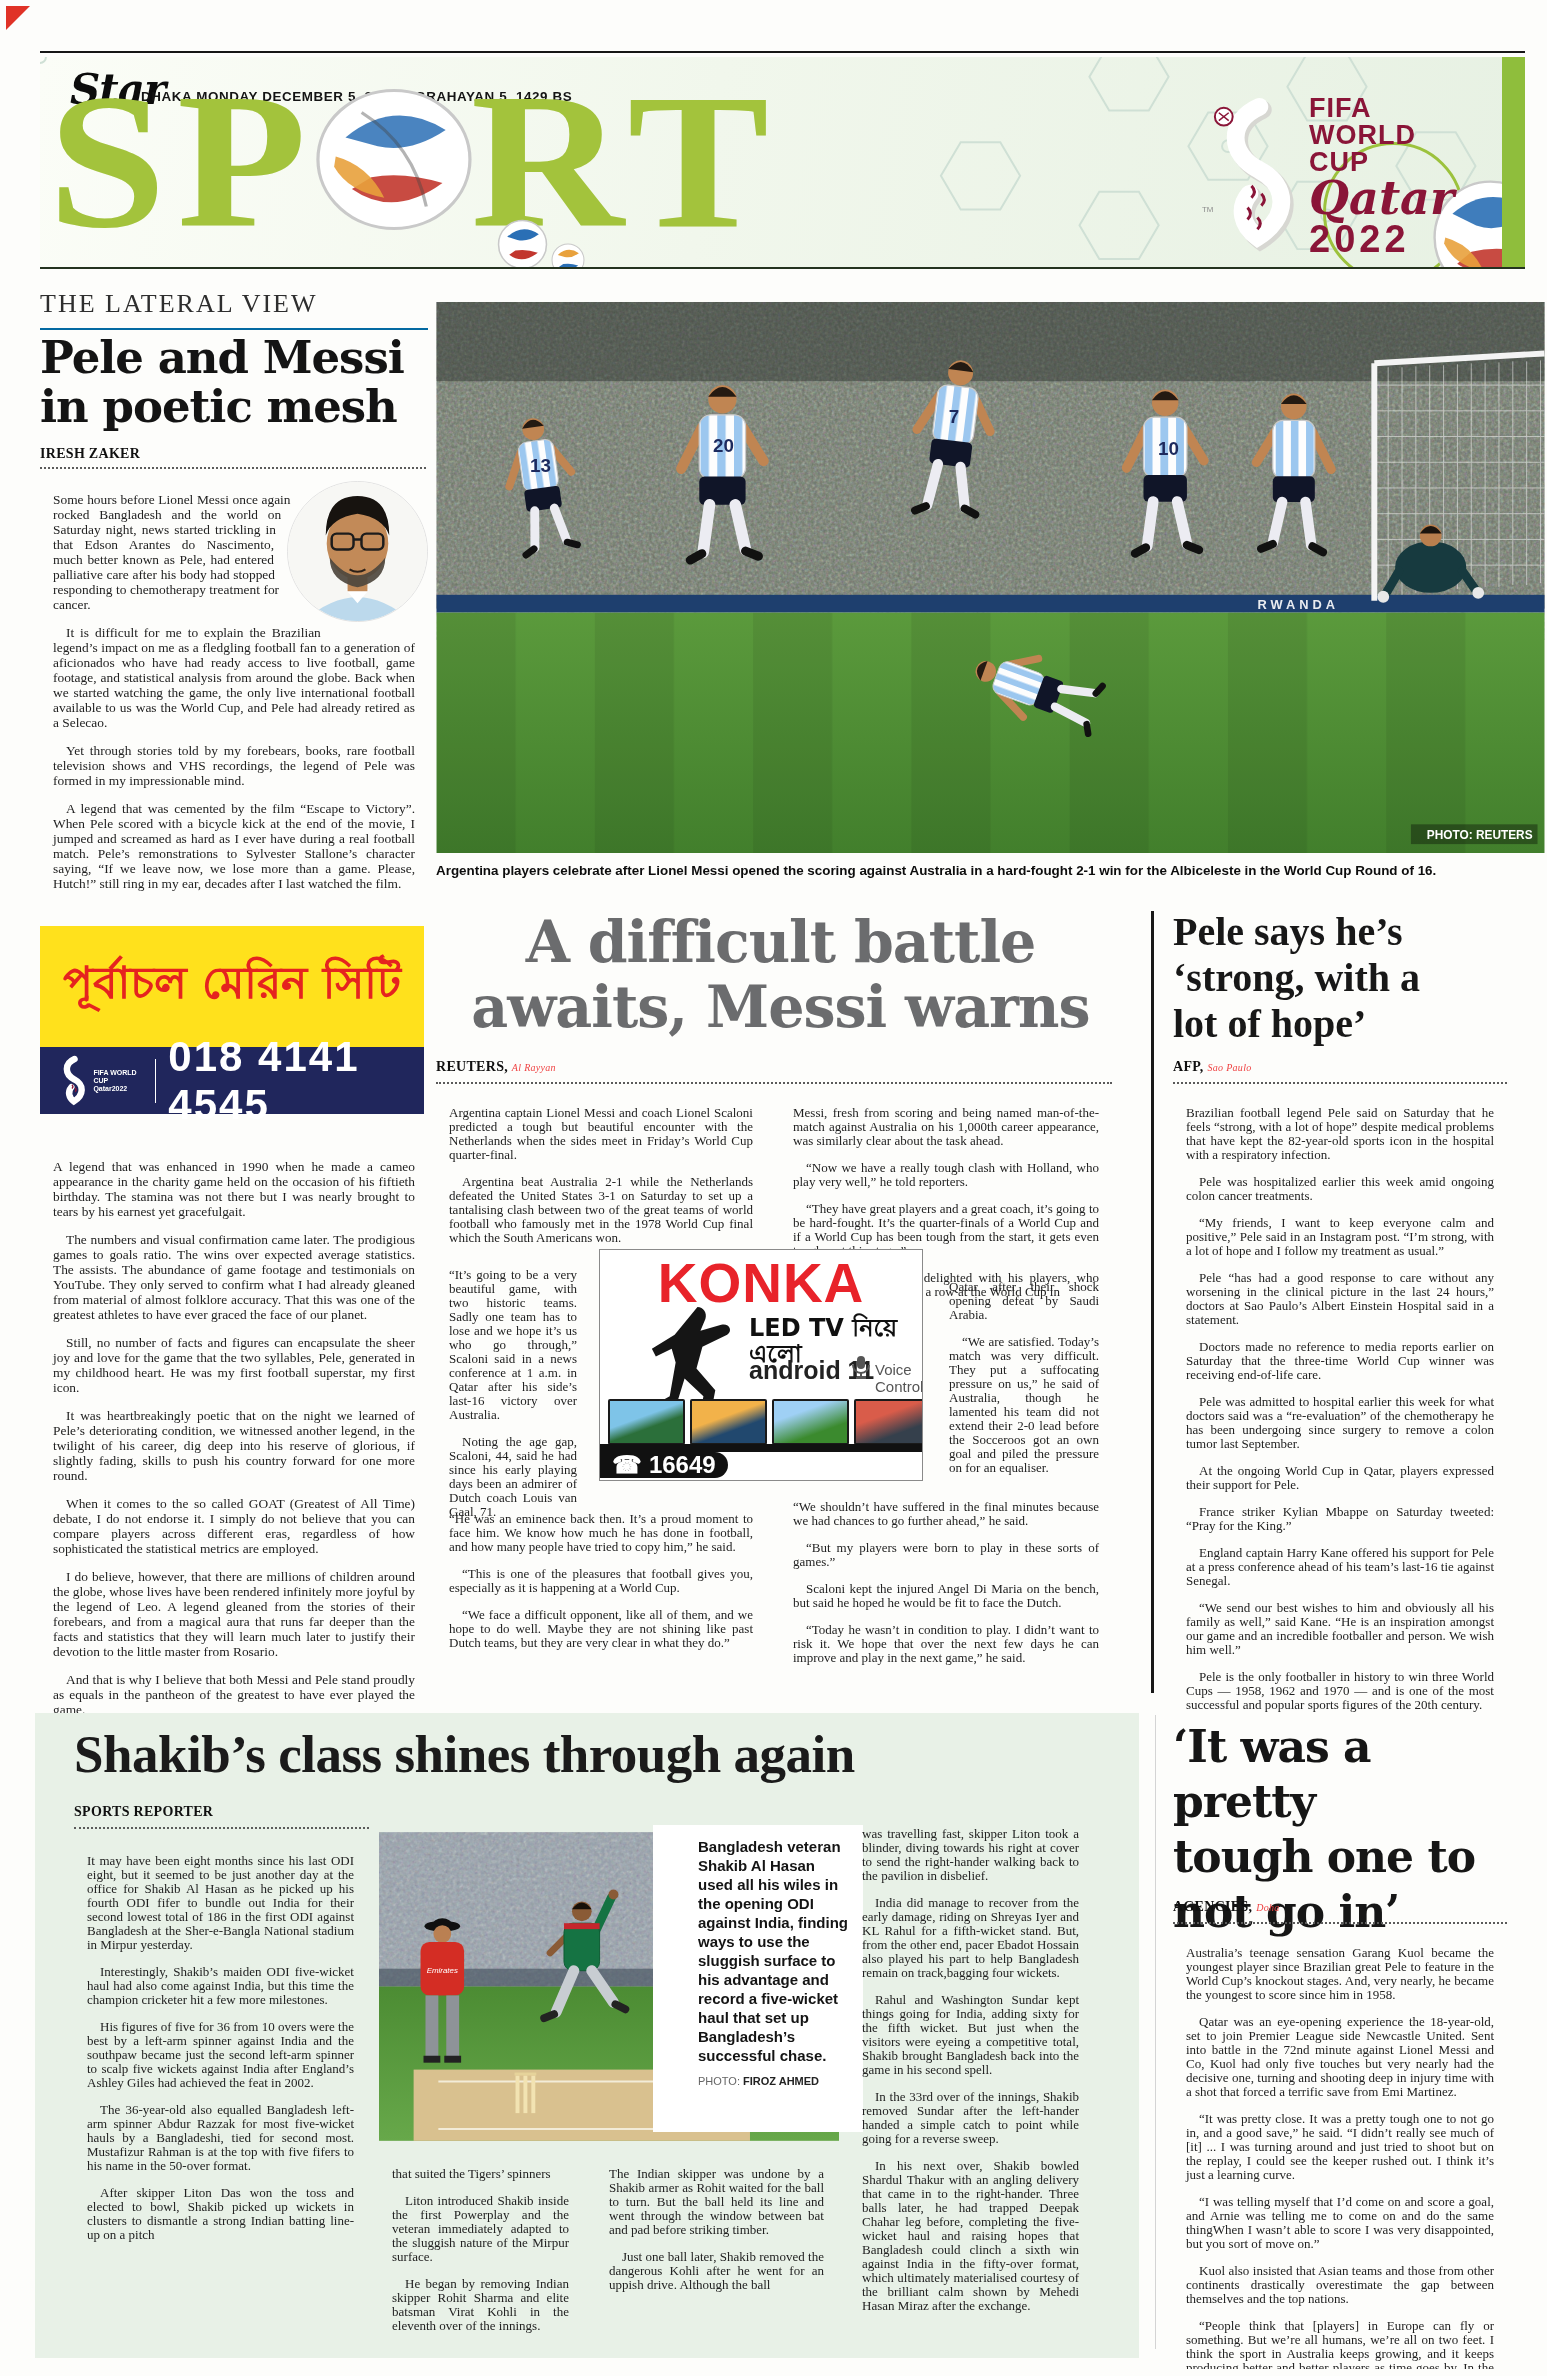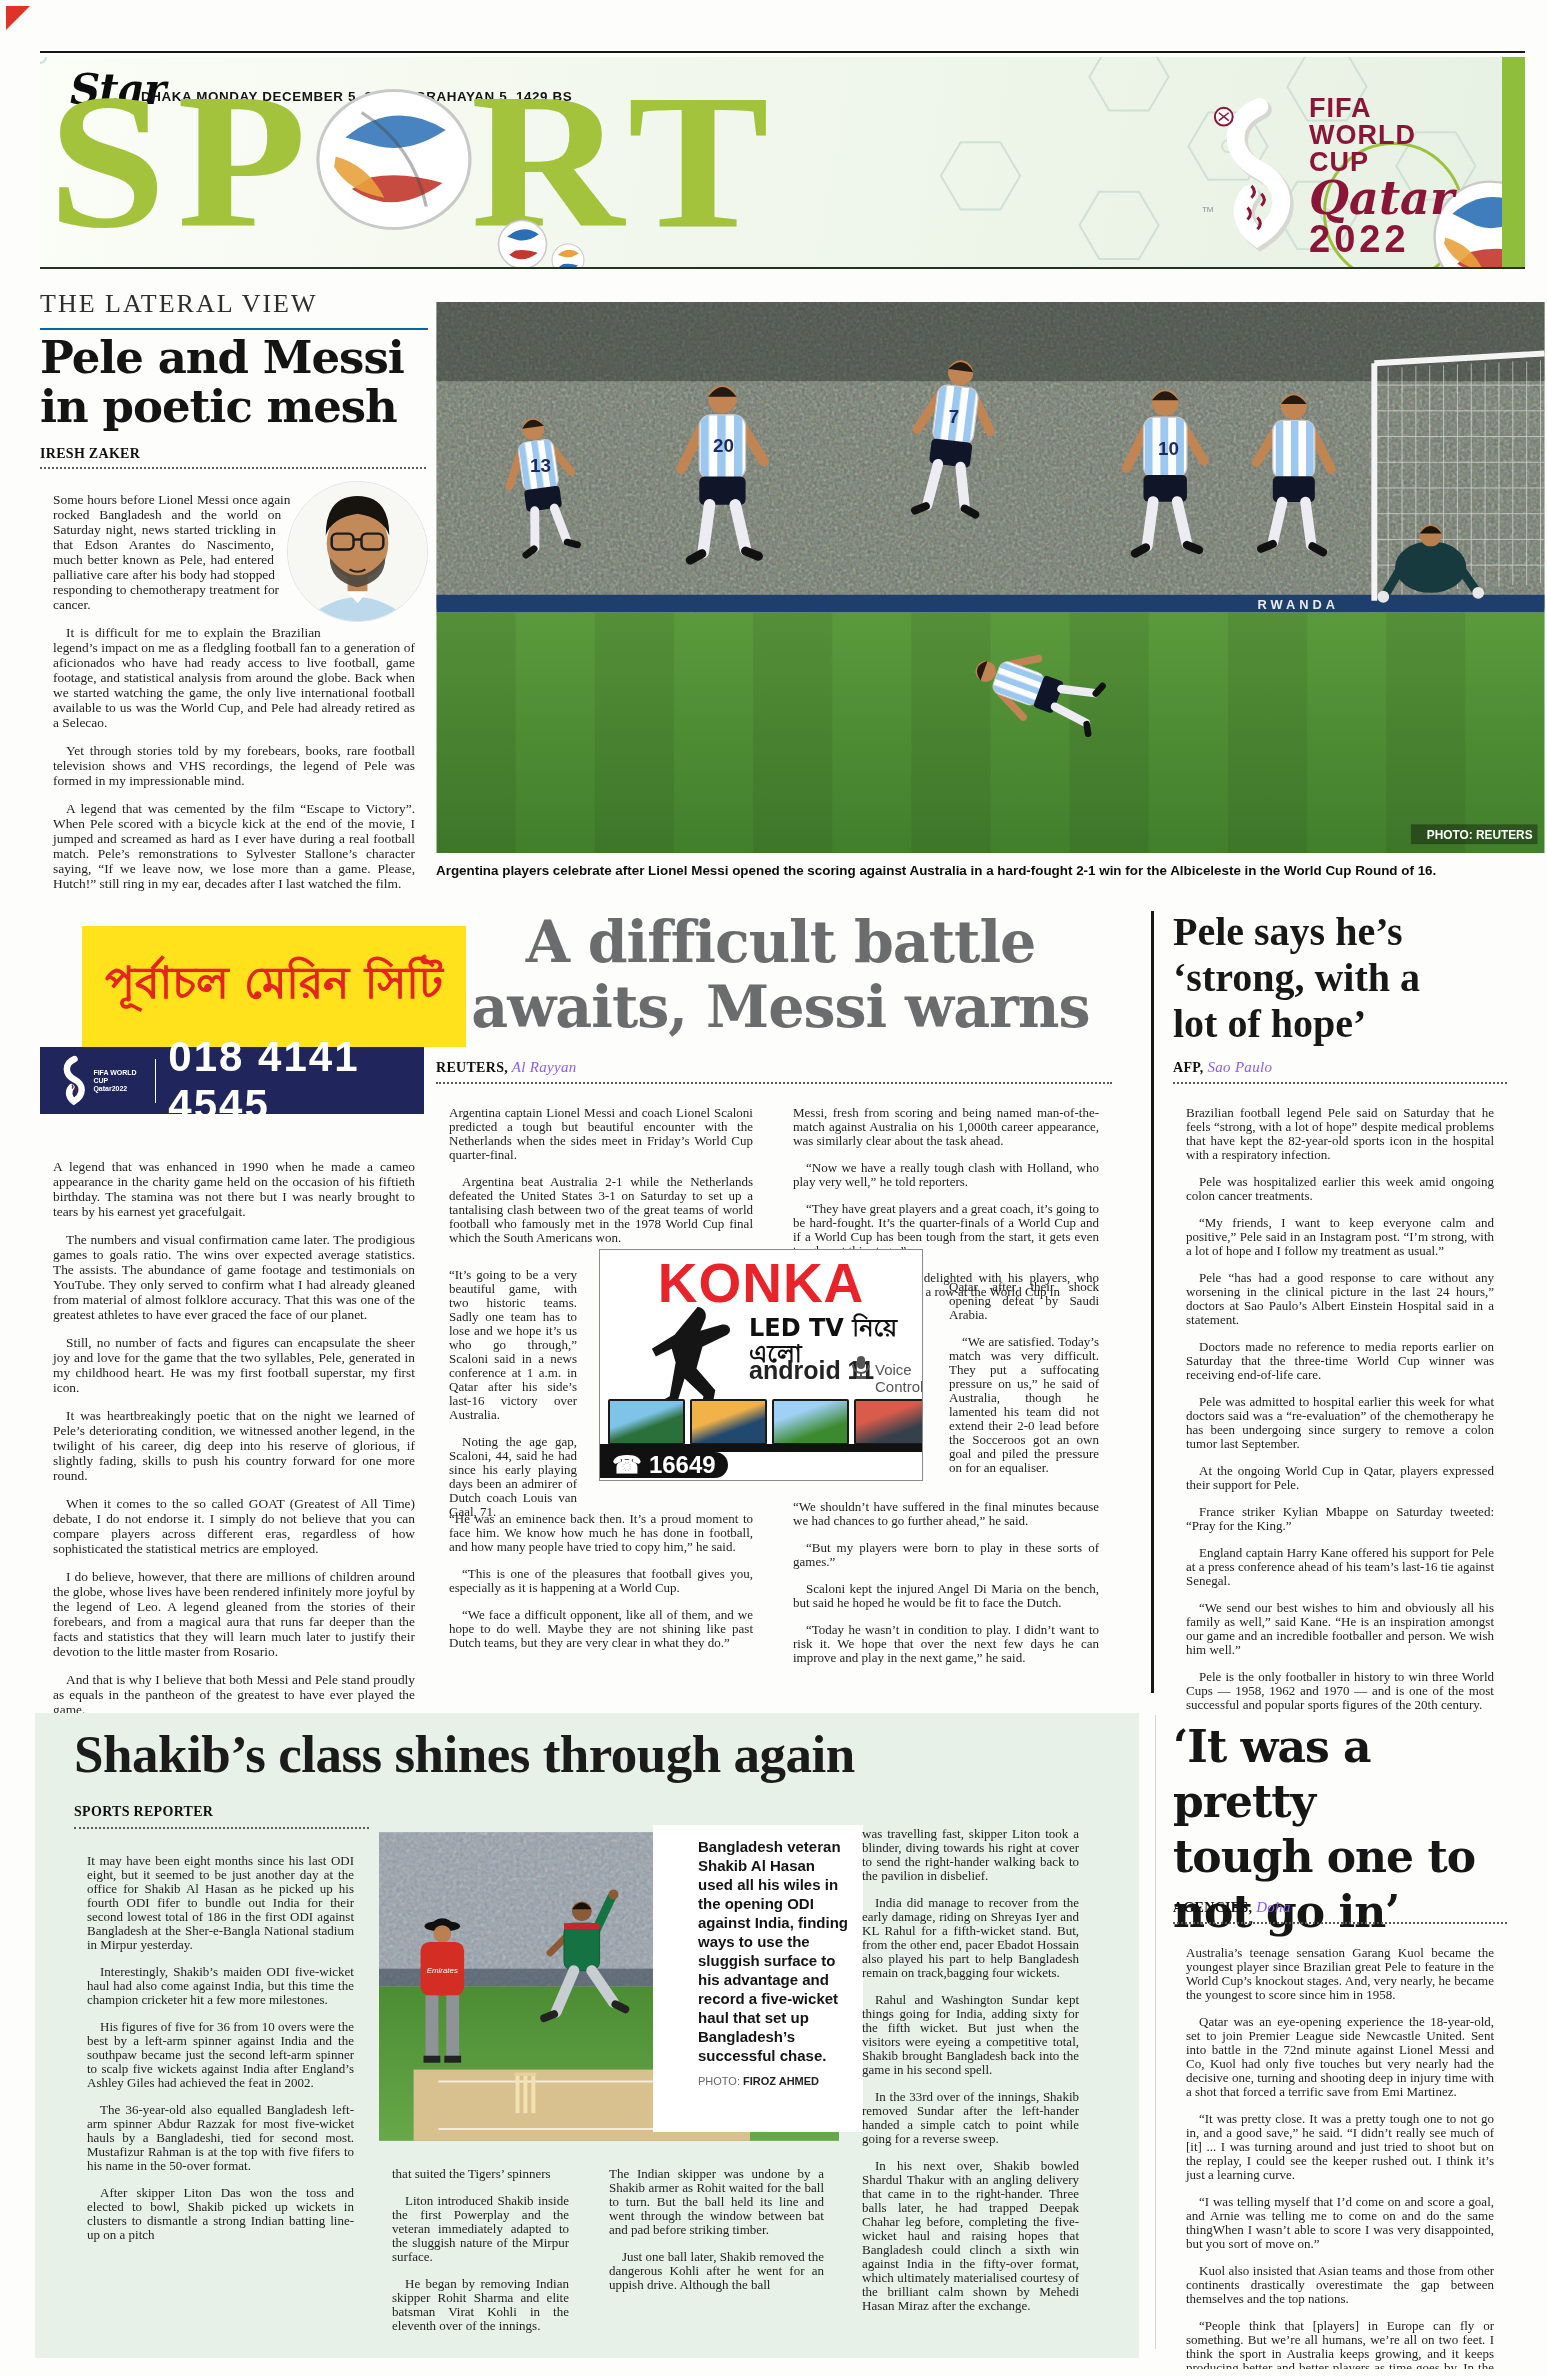--- a/index.html
+++ b/index.html
@@ -5,21 +5,21 @@
   html,body{margin:0;padding:0;background:#e9e9e9;}
   #page{position:relative;width:1547px;height:2376px;background:#fdfdfb;overflow:hidden;
         font-family:"Liberation Serif",serif;color:#1f1f1f;}
   .abs{position:absolute;}
   
   .body-text{font:13px/14px "Liberation Serif",serif;color:#222;text-align:justify;}
   .body-text p{margin:13px;}
   .body-text p + p{text-indent:13px;}
   .lv-text{font-size:13.4px;line-height:15px;}
   .byline{font:bold 14px "Liberation Serif",serif;color:#101010;letter-spacing:0.3px;}
-  .byline .loc{font-weight:normal;font-style:italic;font-size:15px;color:#8b5cf6;}
+  .byline .loc{font-weight:normal;font-style:italic;font-size:10px;color:#ef4444;}
   .dotted{border-top:2px dotted #5a5a5a;height:0;}
   
   #masthead{left:40px;top:57px;width:1485px;height:210px;overflow:hidden;
     background:linear-gradient(100deg,#fbfdf7 0%,#f1f7ec 45%,#e7f1e3 100%);
     border-bottom:2px solid #24331f;}
   .star-logo{font:bold italic 42px "DejaVu Serif",serif;color:#0c0c0c;letter-spacing:-1px;}
   .dateline{font:bold 13.4px "Liberation Sans",sans-serif;color:#141414;letter-spacing:0.6px;}
   .sport-word{display:flex;align-items:flex-end;transform:scaleX(1.1);transform-origin:left bottom;
     font:bold 193px/156px "Liberation Serif",serif;color:#a3c33c;letter-spacing:10px;}
   .fifa-txt{color:#8a1538;font-family:"Liberation Sans",sans-serif;font-weight:bold;}
@@ -37,21 +37,21 @@
   .shakib-head{font:bold 53px/55px "Liberation Serif",serif;color:#1b1b1b;letter-spacing:-0.5px;}
   .kuol-head{font:bold 44px/55px "DejaVu Serif",serif;color:#161616;letter-spacing:-1px;}
   .caption{font:bold 13.4px/16.3px "Liberation Sans",sans-serif;color:#0d0d0d;}
   
   .green-box{background:#e8f1e7;}
   .vrule{background:#181818;}
   
   .portrait{border-radius:50%;overflow:hidden;float:right;width:139px;height:139px;
     shape-outside:circle(50%);margin:2px 0 8px 14px;border:1px solid #e2e2e2;}
   
-  .marine-yellow{background:#ffe11c;display:flex;align-items:center;justify-content:center;margin-left:42px;}
+  .marine-yellow{background:#ffe11c;display:flex;align-items:center;justify-content:center;}
   .marine-bengali{font:bold 44px "DejaVu Sans",sans-serif;color:#e5231f;}
   .marine-navy{background:#20265c;display:flex;align-items:center;}
   .marine-phone{font:bold 42px "Liberation Sans",sans-serif;color:#fff;letter-spacing:2px;}
   .marine-logo-cap{font:bold 7px/8px "Liberation Sans",sans-serif;color:#fff;}
   
   .konka{background:#fff;border:1px solid #8a8a8a;overflow:hidden;}
   .konka-brand{font:bold 55px/55px "Liberation Sans",sans-serif;color:#e8232a;letter-spacing:1px;text-align:center;}
   .konka-tag{font:bold 24px/26px "DejaVu Sans",sans-serif;color:#101010;}
   .konka-os{font:bold 25px/26px "Liberation Sans",sans-serif;color:#222;}
   .konka-voice{font:15px "Liberation Sans",sans-serif;color:#555;}

